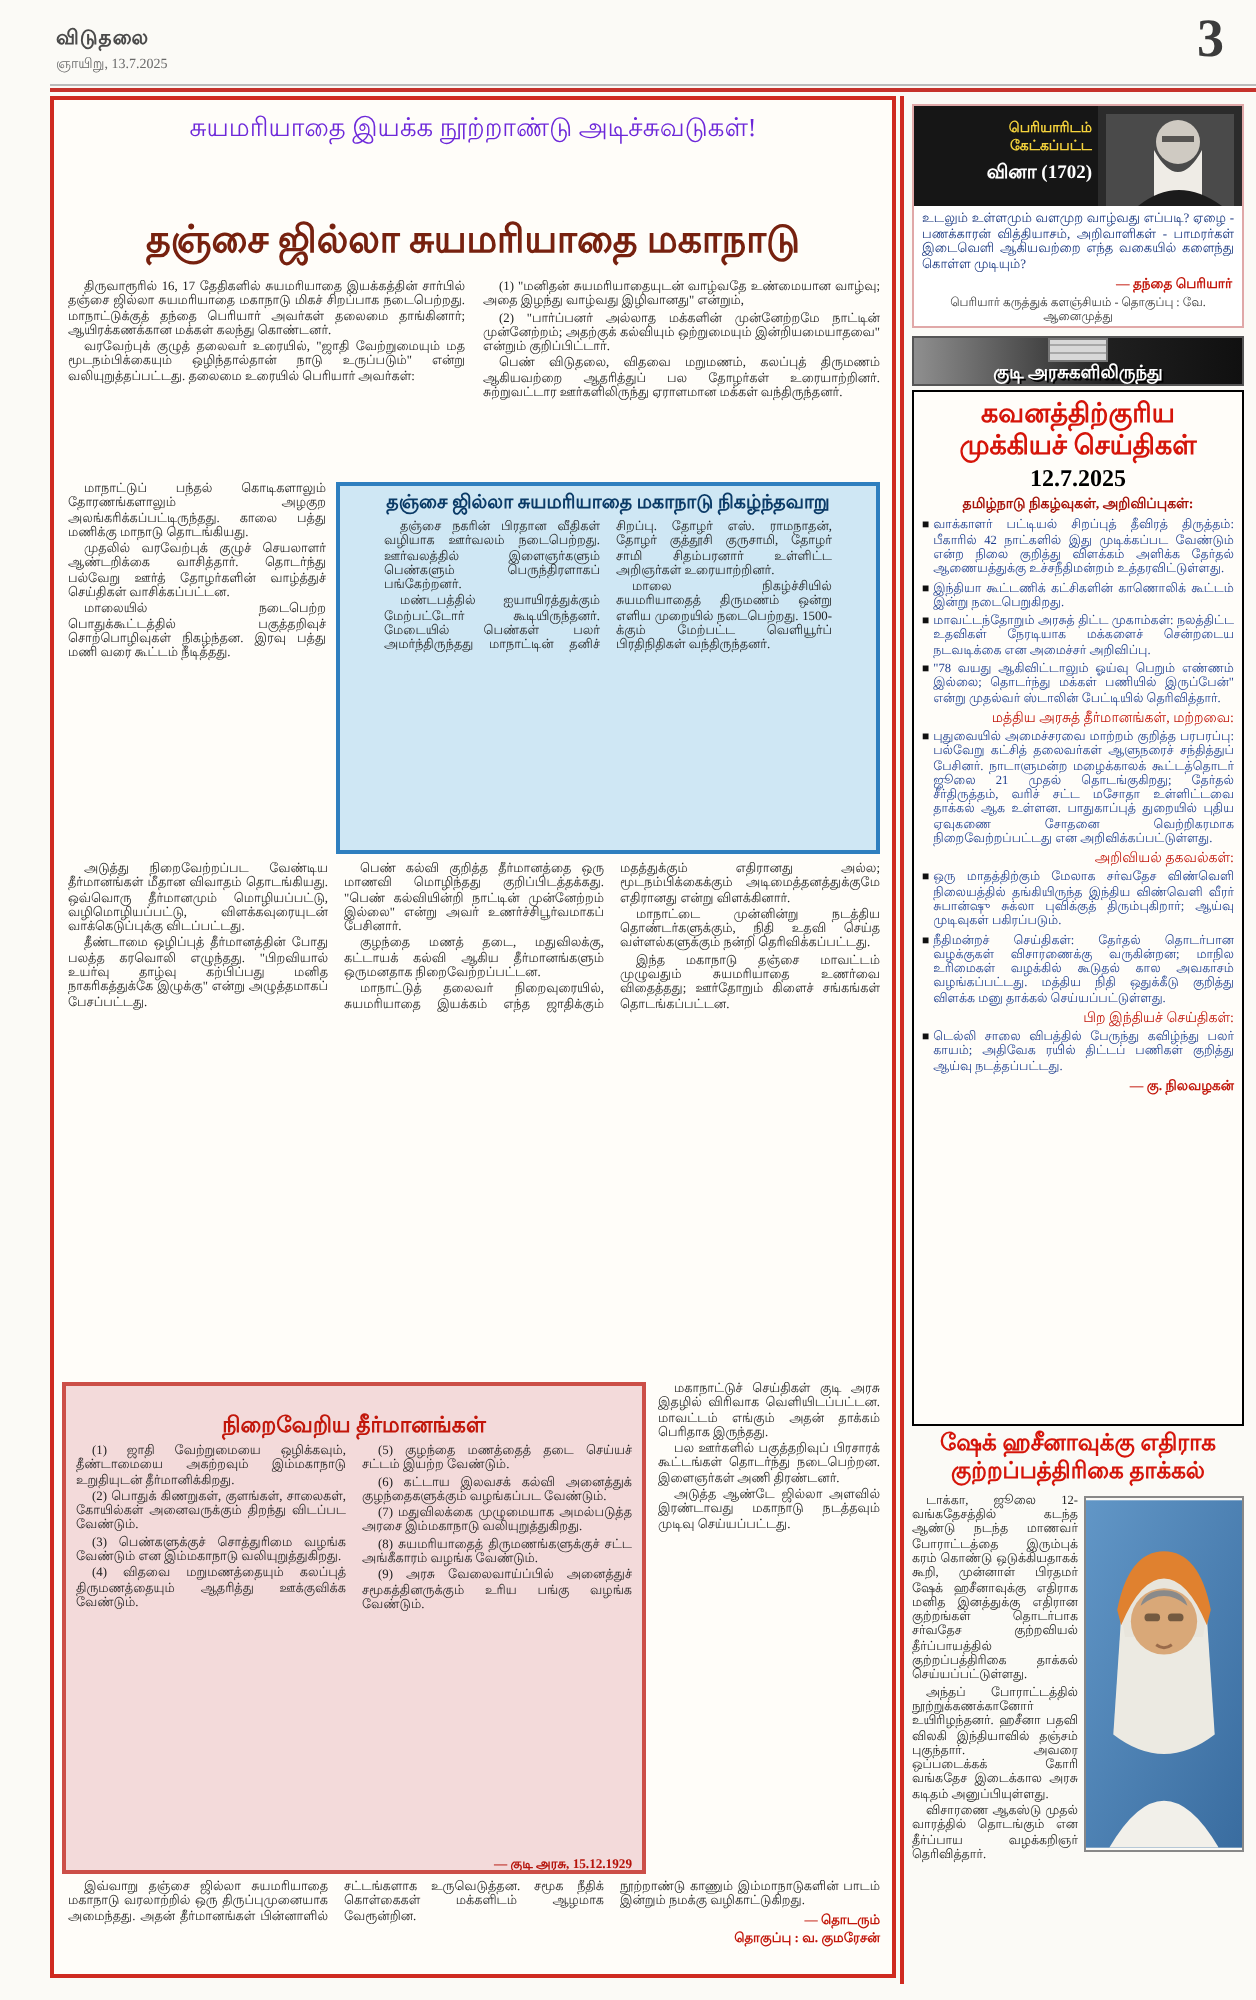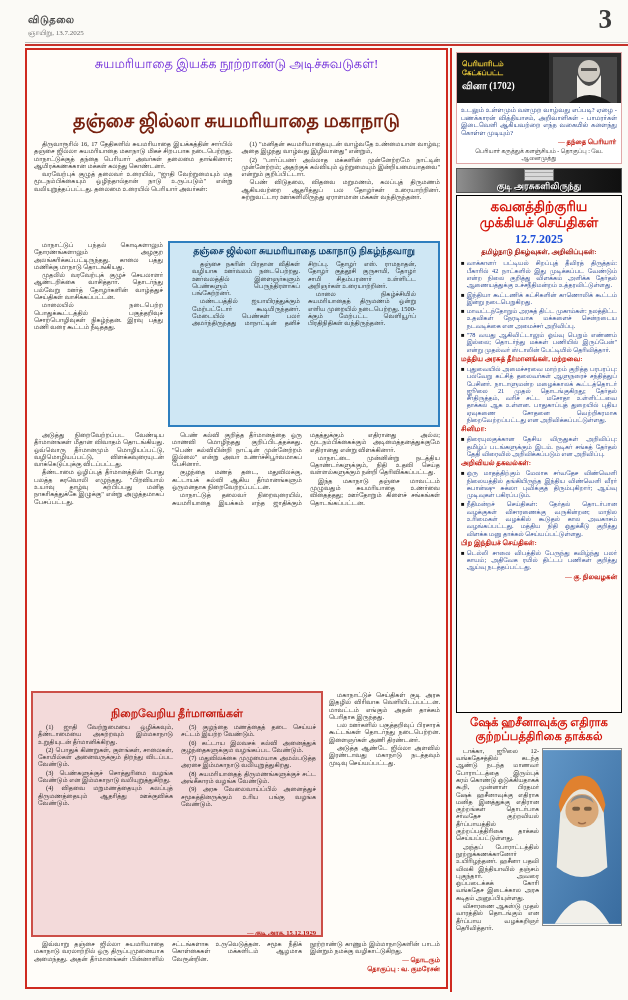--- a/index.html
+++ b/index.html
@@ -53,41 +53,41 @@
   .region-bottom-tail { position:absolute; top:890px; left:283px; width:130px; height:45px; }
   .credit-line { text-align:right; font-size:6.6px; font-weight:bold; color:#c2170b; margin-top:1px; }
 
   
   .sidebar { position:absolute; left:454px; top:52px; width:170px; height:948px; }
   .v-rule { position:absolute; left:450px; top:48px; width:2px; height:944px; background:#cf2a20; }
 
   .q-box { position:absolute; top:0; left:2px; width:166px; height:112px;
            border:1px solid #e0a8a8; background:#fff; overflow:hidden; }
   .q-head { display:flex; height:50px; background:#161616; }
-  .q-head-left { flex:1; padding:7px 3px 0 5px; }
+  .q-head-left { flex:1; padding:7px 3px 0 5px;text-align:right; }
   .q-label-top { font-size:7px; font-weight:bold; color:#f5d33c; }
   .q-label-bot { font-size:9.5px; font-weight:bold; color:#ffffff; margin-top:3px; }
   .q-photo { width:72px; height:50px; }
   .q-text { font-size:6.5px; line-height:1.18; text-align:justify; color:#14337d; padding:3px 4px 0 4px; }
   .q-attr { text-align:right; font-size:6.8px; font-weight:bold; color:#c2170b; padding:1px 5px 0 0; }
   .q-src { text-align:center; font-size:6px; color:#333; padding-top:1px; }
 
   .strip-banner { position:absolute; top:116px; left:2px; width:166px; height:25px;
                   background:linear-gradient(90deg,#8f8f8f 0%,#5a5a5a 28%,#1f1f1f 60%,#101010 100%);
                   display:flex; align-items:center; overflow:hidden; border:1px solid #555;flex-direction:column; }
   .strip-thumb { width:30px; height:19px; margin:0 4px 0 3px; background:
                  repeating-linear-gradient(0deg,#d8d8d8 0 3px,#a8a8a8 3px 4px); border:1px solid #777; }
   .strip-text { color:#fff; font-size:9px; font-weight:bold; text-shadow:1px 1px 0 #000; }
 
   .news-box { position:absolute; top:143px; left:2px; width:166px; height:518px;
               border:1px solid #000000; background:#fffdf9; padding:3px 4px; overflow:hidden; }
   .news-title { text-align:center; font-size:13.5px; font-weight:bold; color:#d5150a; line-height:1.2; }
-  .news-date { text-align:center; font-size:12px; font-weight:bold; color:#1d4ed8; margin:1px 0; }
+  .news-date { text-align:center; font-size:12px; font-weight:bold; color:#000000; margin:1px 0; }
   .news-sub { text-align:center; font-size:7px; font-weight:bold; color:#a5130a; margin-bottom:2px; }
-  .news-h { text-align:left; font-size:7px; font-weight:bold; color:#c2170b; margin:2px 0 1px; }
+  .news-h { text-align:right; font-size:7px; font-weight:normal; color:#c2170b; margin:2px 0 1px; }
   .news-h:empty { display:none; margin:0; }
   .news-b { display:flex; margin-bottom:2px; }
   .sq { font-size:6px; color:#111; margin:1px 2px 0 0; flex:none; }
   .bt { font-size:6.3px; line-height:1.16; text-align:justify; color:#1c3d8f; }
   .news-byline { text-align:right; font-size:6.8px; font-weight:bold; color:#c2170b; }
 
   .hasina { position:absolute; top:663px; left:2px; width:166px; height:285px; overflow:hidden; }
   .hasina-hl { text-align:center; font-size:11.5px; font-weight:bold; color:#d5150a; line-height:1.25; }
   .hasina-body { margin-top:3px; font-size:6.3px; line-height:1.16; text-align:justify; color:#212121; }
   .hasina-body p { text-indent:7px; margin-bottom:1px; }
@@ -244,27 +244,20 @@
         <div class="news-b">
           <span class="sq">■</span>
           <span class="bt">"78 வயது ஆகிவிட்டாலும் ஓய்வு பெறும் எண்ணம் இல்லை; தொடர்ந்து மக்கள் பணியில் இருப்பேன்" என்று முதல்வர் ஸ்டாலின் பேட்டியில் தெரிவித்தார்.</span>
         </div>
       </div>
         <div class="entry">
         <div class="news-h">மத்திய அரசுத் தீர்மானங்கள், மற்றவை:</div>
         <div class="news-b">
           <span class="sq">■</span>
           <span class="bt">புதுவையில் அமைச்சரவை மாற்றம் குறித்த பரபரப்பு: பல்வேறு கட்சித் தலைவர்கள் ஆளுநரைச் சந்தித்துப் பேசினர். நாடாளுமன்ற மழைக்காலக் கூட்டத்தொடர் ஜூலை 21 முதல் தொடங்குகிறது; தேர்தல் சீர்திருத்தம், வரிச் சட்ட மசோதா உள்ளிட்டவை தாக்கல் ஆக உள்ளன. பாதுகாப்புத் துறையில் புதிய ஏவுகணை சோதனை வெற்றிகரமாக நிறைவேற்றப்பட்டது என அறிவிக்கப்பட்டுள்ளது.</span>
-        </div>
-      </div>
-        <div class="entry">
-        <div class="news-h">சினிமா:</div>
-        <div class="news-b">
-          <span class="sq">■</span>
-          <span class="bt">திரையுலகுக்கான தேசிய விருதுகள் அறிவிப்பு: தமிழ்ப் படங்களுக்கும் இடம். நடிகர் சங்கத் தேர்தல் தேதி விரைவில் அறிவிக்கப்படும் என அறிவிப்பு.</span>
         </div>
       </div>
         <div class="entry">
         <div class="news-h">அறிவியல் தகவல்கள்:</div>
         <div class="news-b">
           <span class="sq">■</span>
           <span class="bt">ஒரு மாதத்திற்கும் மேலாக சர்வதேச விண்வெளி நிலையத்தில் தங்கியிருந்த இந்திய விண்வெளி வீரர் சுபான்ஷு சுக்லா புவிக்குத் திரும்புகிறார்; ஆய்வு முடிவுகள் பகிரப்படும்.</span>
         </div>
       </div>
         <div class="entry">

